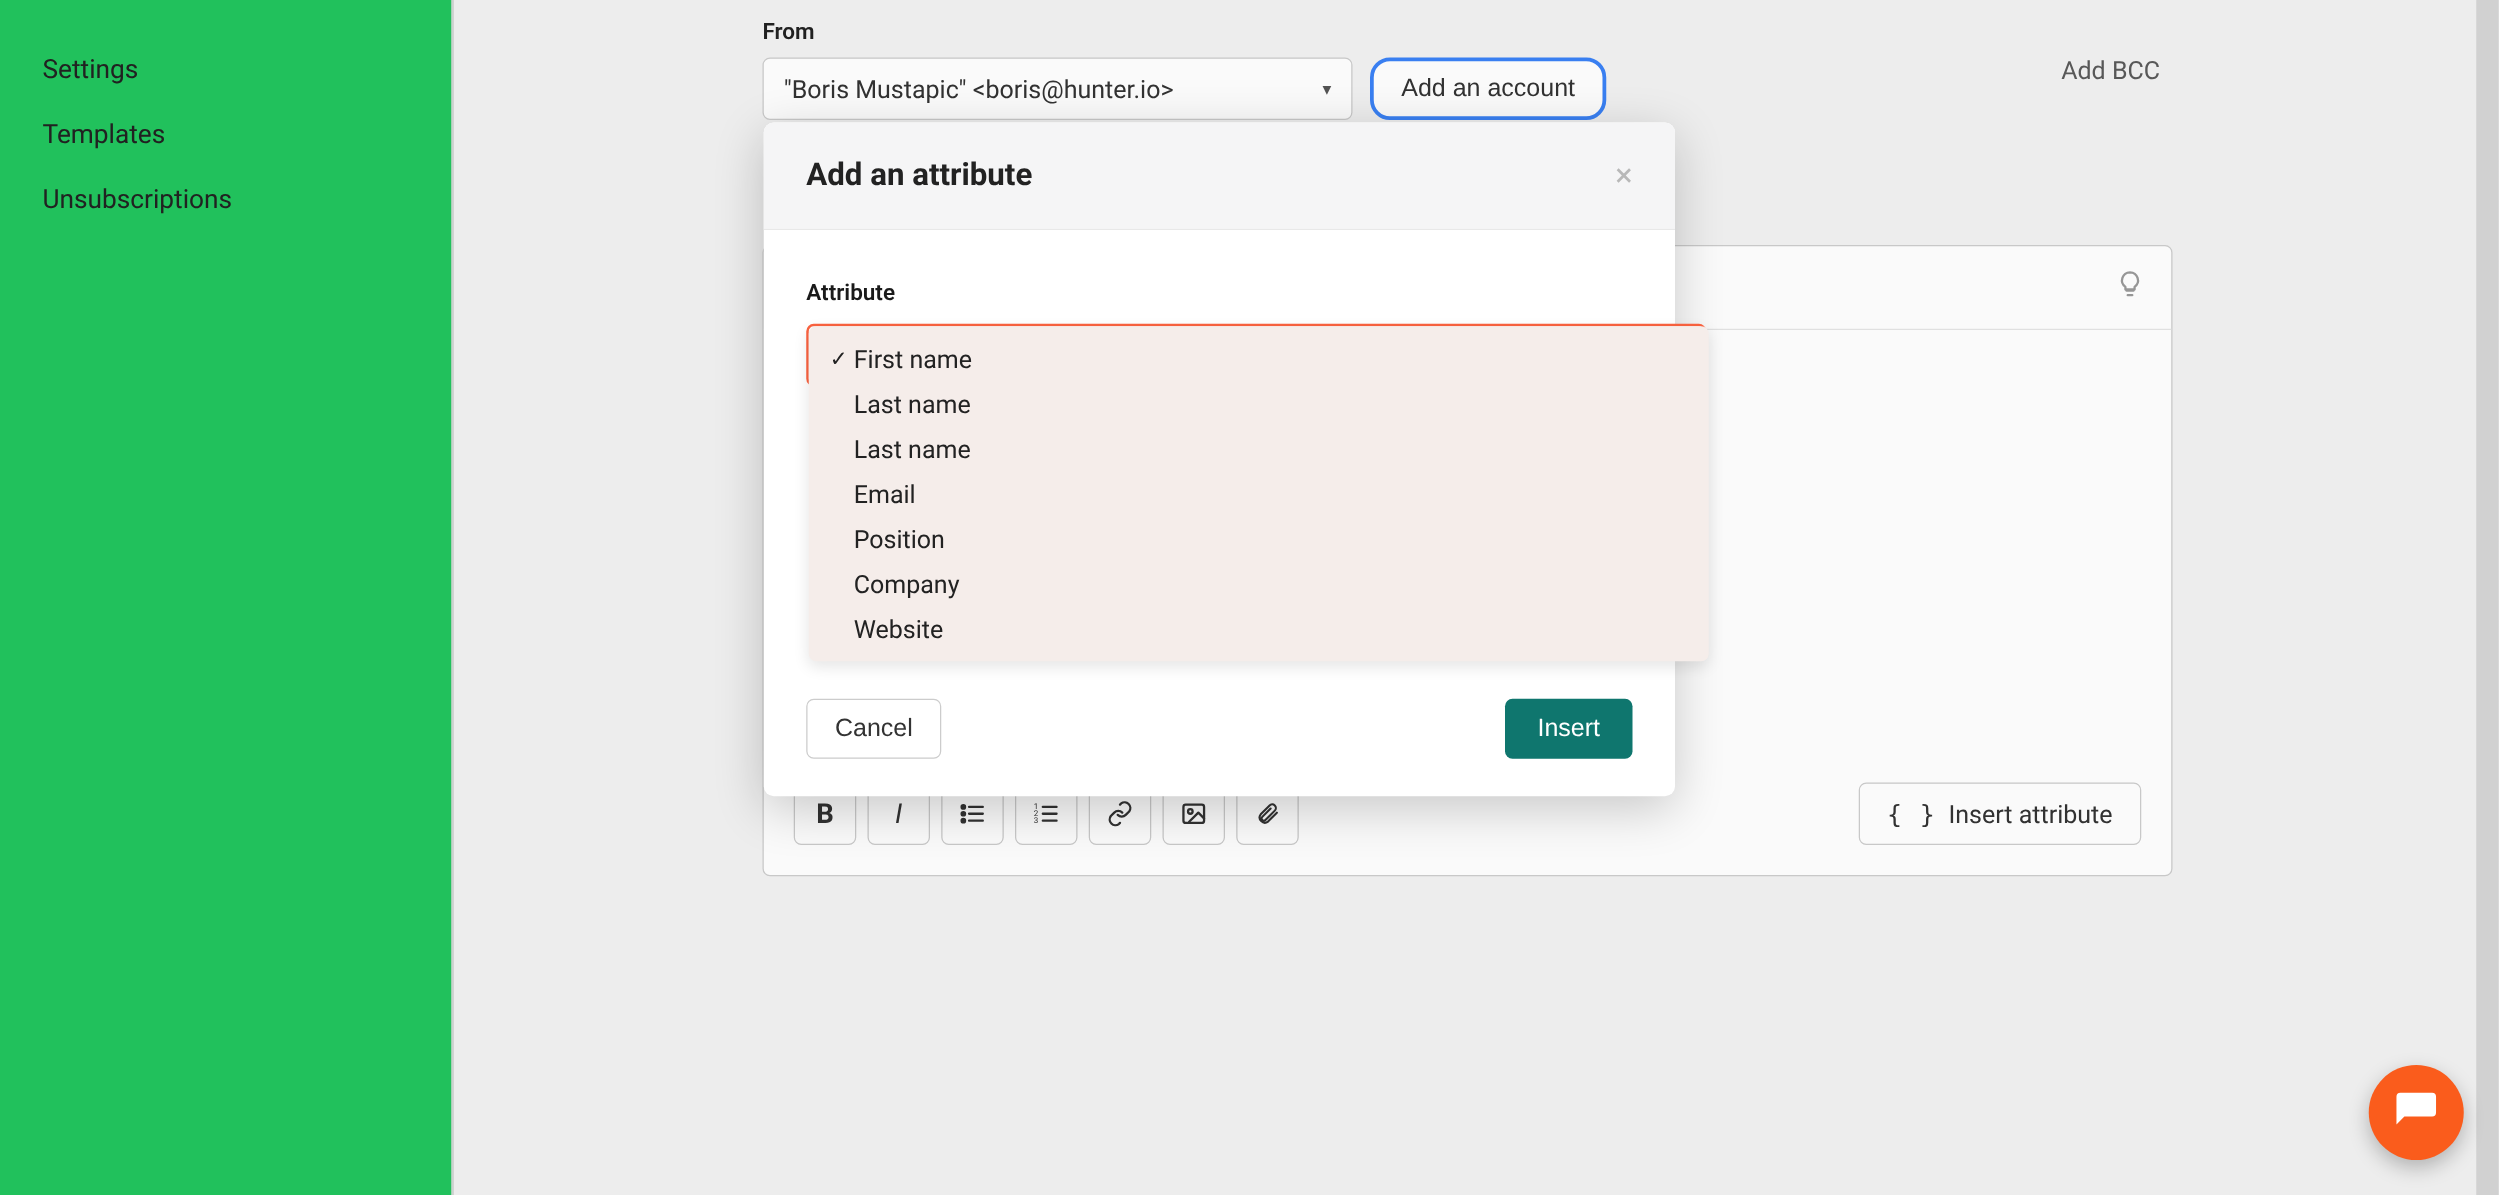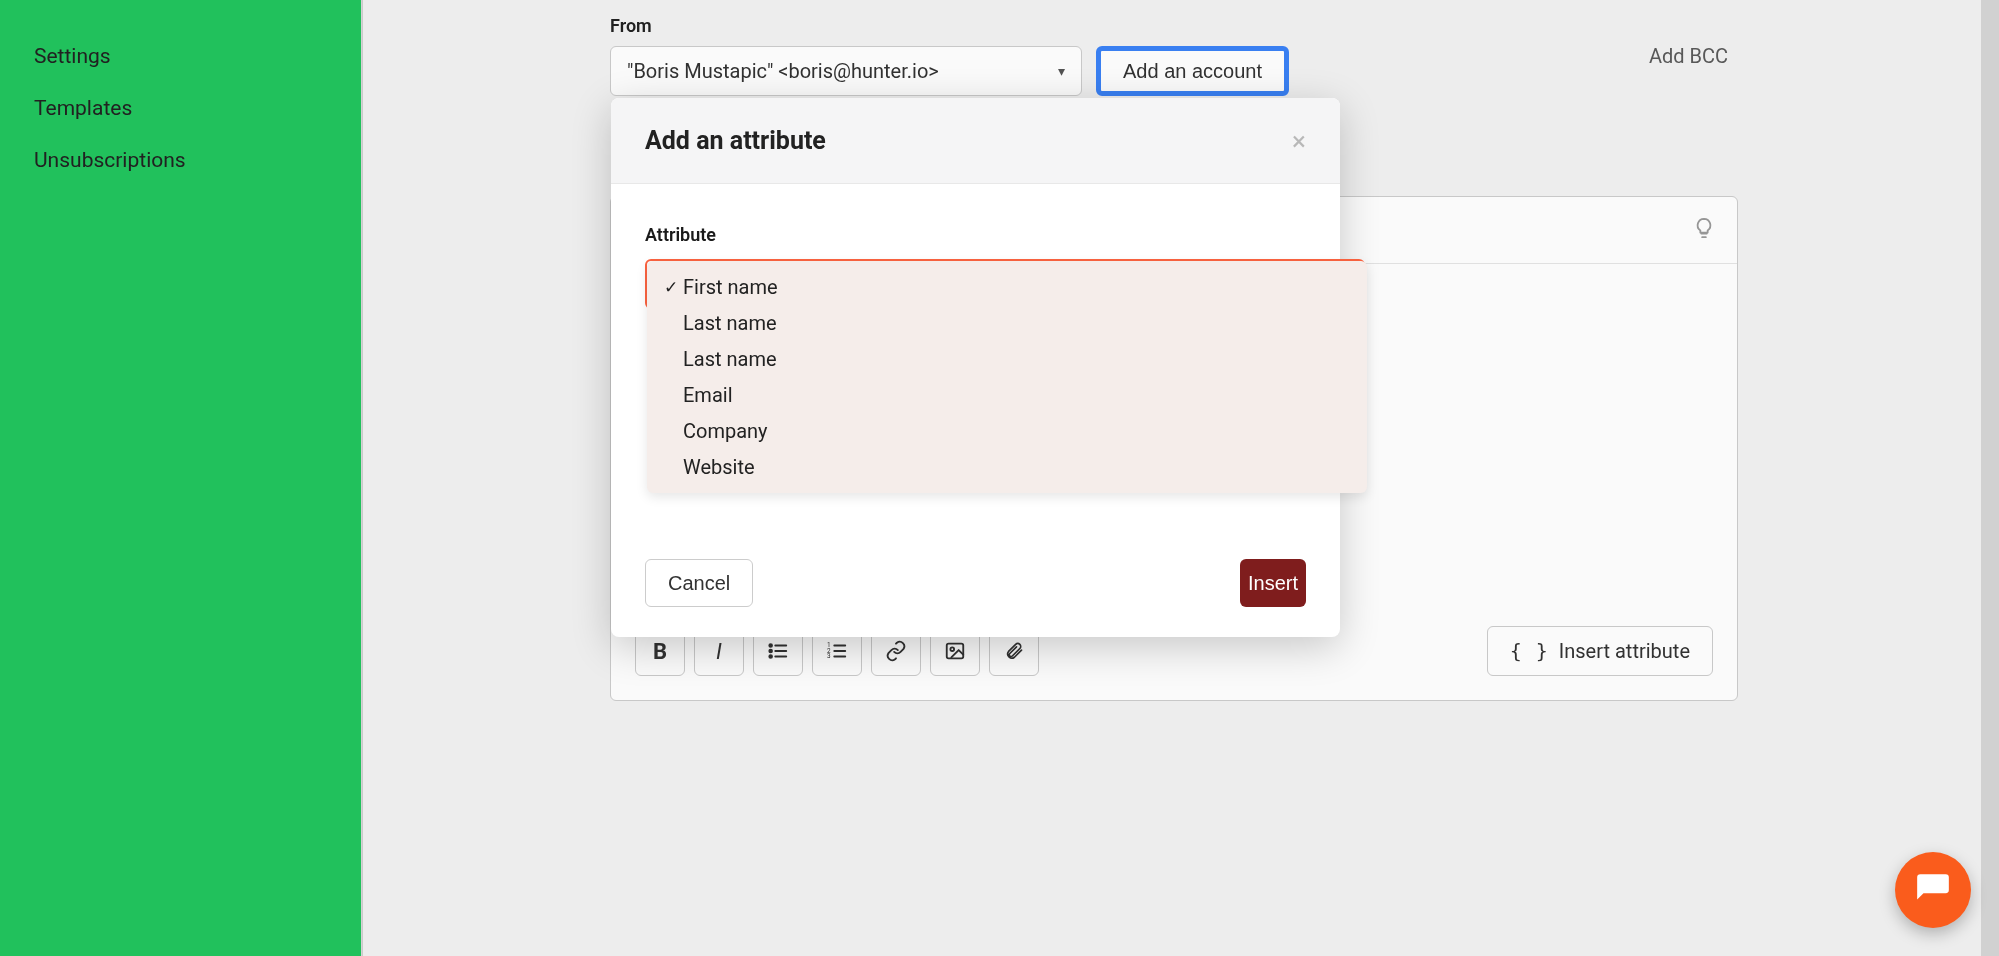--- a/index.html
+++ b/index.html
@@ -65,22 +65,22 @@
     border-radius: 6px;
     background: #fff;
     height: 50px;
     padding: 0 16px;
     font-size: 20px;
     color: #333;
     flex: 0 0 472px;
   }
   .chev { font-size: 14px; color: #555; }
   .btn-outline {
-    border: 5px solid #3b82f6;
-    border-radius: 6px;
+    border: 3px solid #3b82f6;
+    border-radius: 16px;
     background: #fff;
     height: 50px;
     padding: 0 22px;
     font-size: 20px;
     color: #333;
     cursor: pointer;
   }
   .add-bcc {
     position: absolute;
     right: 254px;
@@ -198,23 +198,23 @@
   .modal-foot {
     display:flex; justify-content:space-between; 
     padding: 20px 34px 30px;
   }
   .btn-cancel {
     height:48px; padding:0 22px;
     border:1px solid #ccc; border-radius:6px;
     background:#fff; font-size:20px; color:#333; cursor:pointer;
   }
   .btn-primary {
-    height:48px; padding:0 8px;
+    height:48px; padding:0 26px;
     border:none; border-radius:6px;
-    background:#7f1d1d; color:#fff; font-size:20px; cursor:pointer;
+    background:#0f766e; color:#fff; font-size:20px; cursor:pointer;
   }
 
   
   .chat-fab {
     position:absolute;
     right: 28px; bottom: 28px;
     width: 76px; height:76px;
     border-radius:50%;
     background:#fa5c1c;
     display:flex; align-items:center; justify-content:center;
@@ -361,20 +361,24 @@
             <div class="dd-item">
               <span class="dd-check"></span>
               <span>Last name</span>
             </div>
             <div class="dd-item">
               <span class="dd-check"></span>
               <span>Email</span>
             </div>
             <div class="dd-item">
               <span class="dd-check"></span>
+              <span>Position</span>
+            </div>
+            <div class="dd-item">
+              <span class="dd-check"></span>
               <span>Company</span>
             </div>
             <div class="dd-item">
               <span class="dd-check"></span>
               <span>Website</span>
             </div>
           </div>
       </div>
       <div style="height:200px"></div>
     </div>

